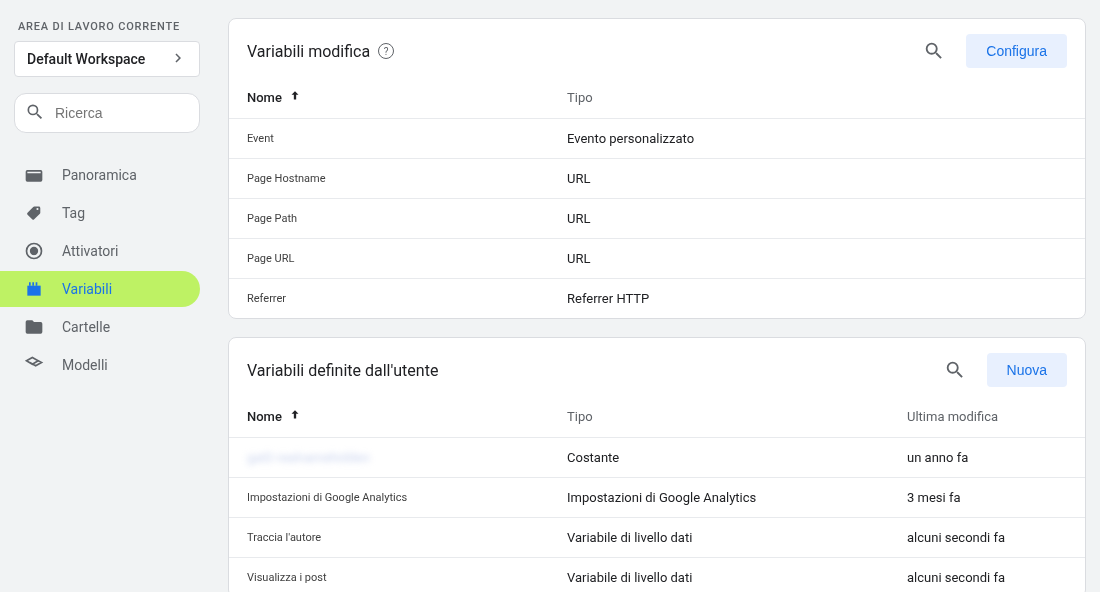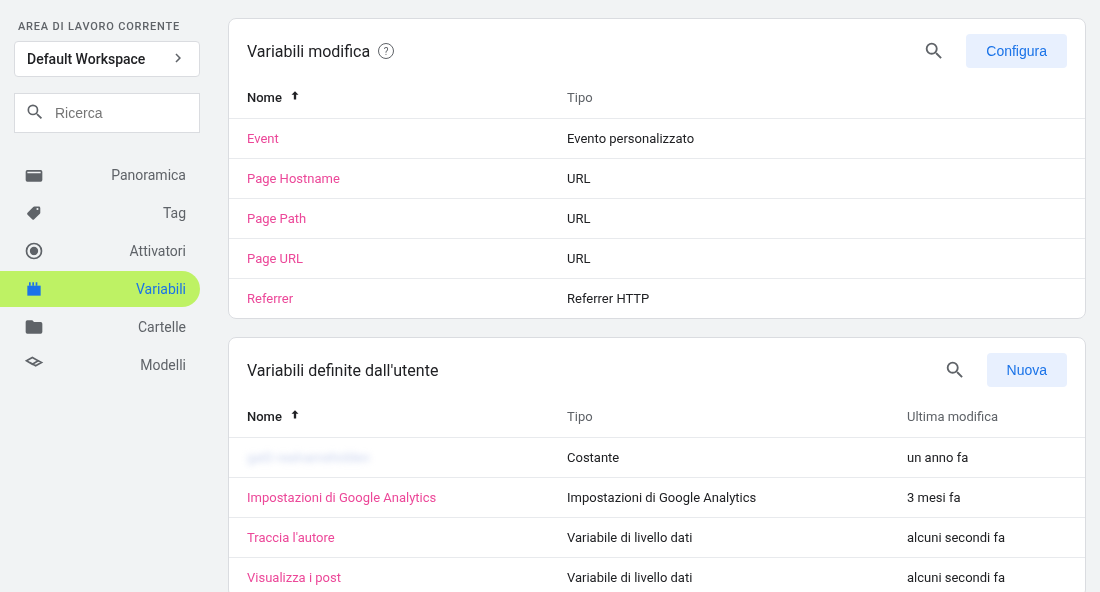--- a/index.html
+++ b/index.html
@@ -38,21 +38,21 @@
     justify-content: space-between;
     padding: 0 12px;
     cursor: pointer;
     font-weight: 500;
     font-size: 14px;
   }
   .search-box {
     margin-top: 16px;
     background: #fff;
     border: 1px solid #dadce0;
-    border-radius: 0;
+    border-radius: 12px;
     height: 40px;
     display: flex;
     align-items: center;
     padding: 0 10px;
     gap: 10px;
   }
   .search-box input {
     border: none;
     outline: none;
     font-size: 14px;
@@ -71,21 +71,20 @@
     align-items: center;
     gap: 18px;
     height: 36px;
     padding: 0 14px;
     border-radius: 0 18px 18px 0;
     margin-left: -14px;
     padding-left: 24px;
     cursor: pointer;
     color: #5f6368;
     font-size: 14px;
-    justify-content: space-between;
   }
   .nav-item.active {
     background: #bef264;
     color: #1a73e8;
   }
   .nav-item svg { width: 20px; height: 20px; flex-shrink: 0; }
   .nav-item .ico { width: 20px; height: 20px; display:flex; align-items:center; justify-content:center; flex-shrink:0;}
   .main {
     flex: 1;
     padding: 18px 14px 18px 18px;
@@ -149,21 +148,21 @@
     padding-top: 16px;
     padding-bottom: 12px;
   }
   .col-name-head {
     color: #202124;
     font-weight: 500;
     display:flex;
     align-items:center;
     gap:6px;
   }
-  .link { color: #ec4899; cursor: pointer; font-size: 13px; }
+  .link { color: #404040; cursor: pointer; font-size: 11px; }
   .blurred {
     color: #c9d3ee;
     filter: blur(3px);
     user-select: none;
     font-size: 13px;
   }
   .help-icon {
     width:16px;height:16px;border:1.3px solid #5f6368;border-radius:50%;
     display:inline-flex;align-items:center;justify-content:center;
     font-size:10px;color:#5f6368;

